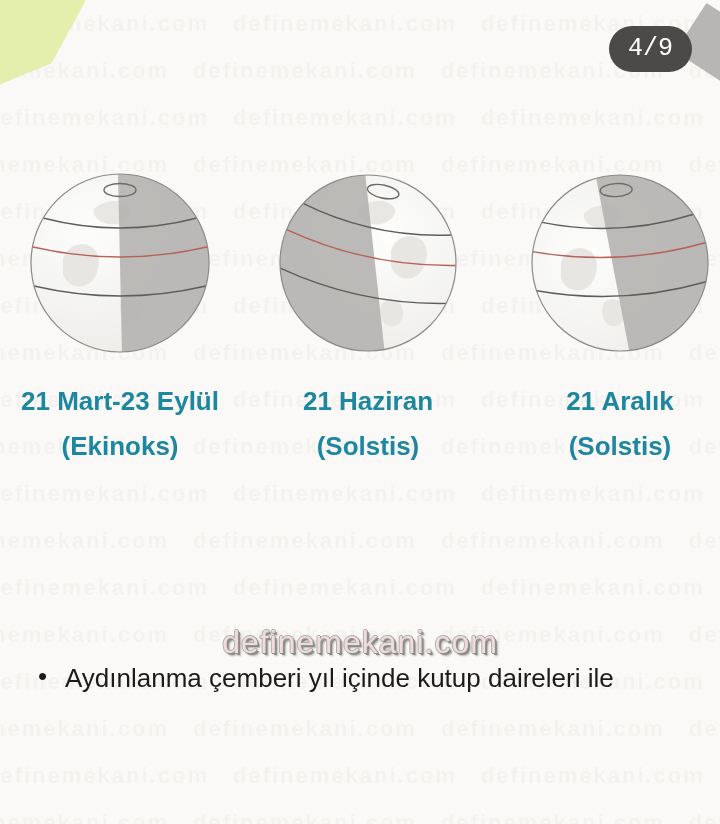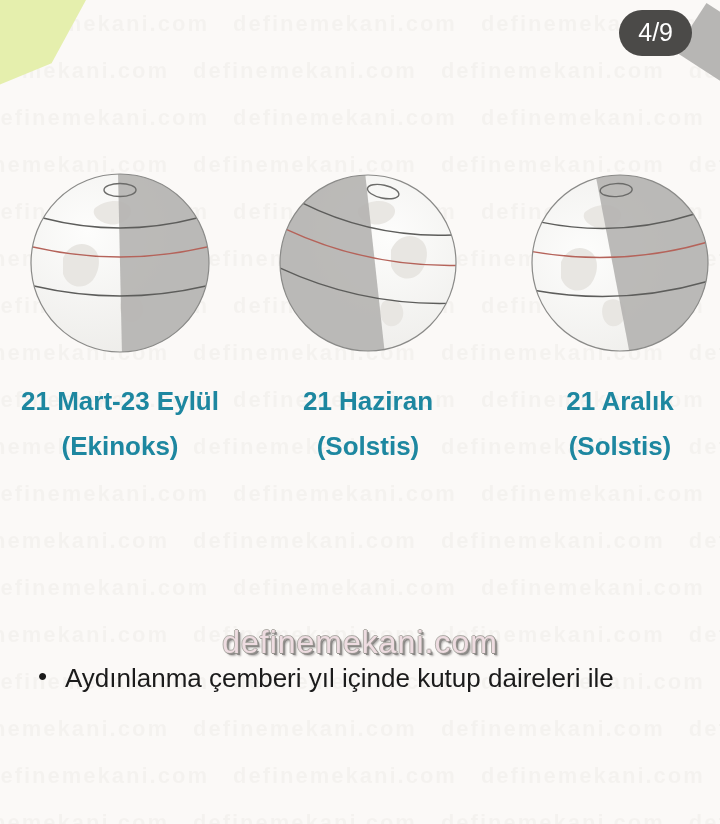--- a/index.html
+++ b/index.html
@@ -22,24 +22,24 @@
     background:var(--corner-green,#e5efad);
     clip-path:polygon(0 0,100% 0,60% 66%,0 88%);
   }
   .corner-gray{
     position:absolute;right:-24px;top:14px;width:58px;height:58px;z-index:1;
     background:var(--corner-gray,#b7b6b4);
     transform:rotate(33deg);
   }
   
   .badge{
-    position:absolute;right:28px;top:10px;z-index:3;
+    position:absolute;right:28px;top:26px;z-index:3;
     background:var(--badge-bg,#4b4a48);color:#fff;
     font-size:25px;line-height:1;
-    padding:10px 19px 11px;border-radius:24px;
+    padding:10px 19px 11px;border-radius:24px;font-family:Liberation Mono, monospace;
   }
   
   .globe-col{position:absolute;top:170px;width:240px;text-align:center;z-index:2;}
   .globe-col.c1{left:0;}
   .globe-col.c2{left:248px;}
   .globe-col.c3{left:500px;}
   .globe-col svg{display:block;margin:0 auto;}
   .caption{
     color:var(--teal,#1d87a0);font-weight:700;font-size:26px;line-height:30px;
     margin-top:31px;

